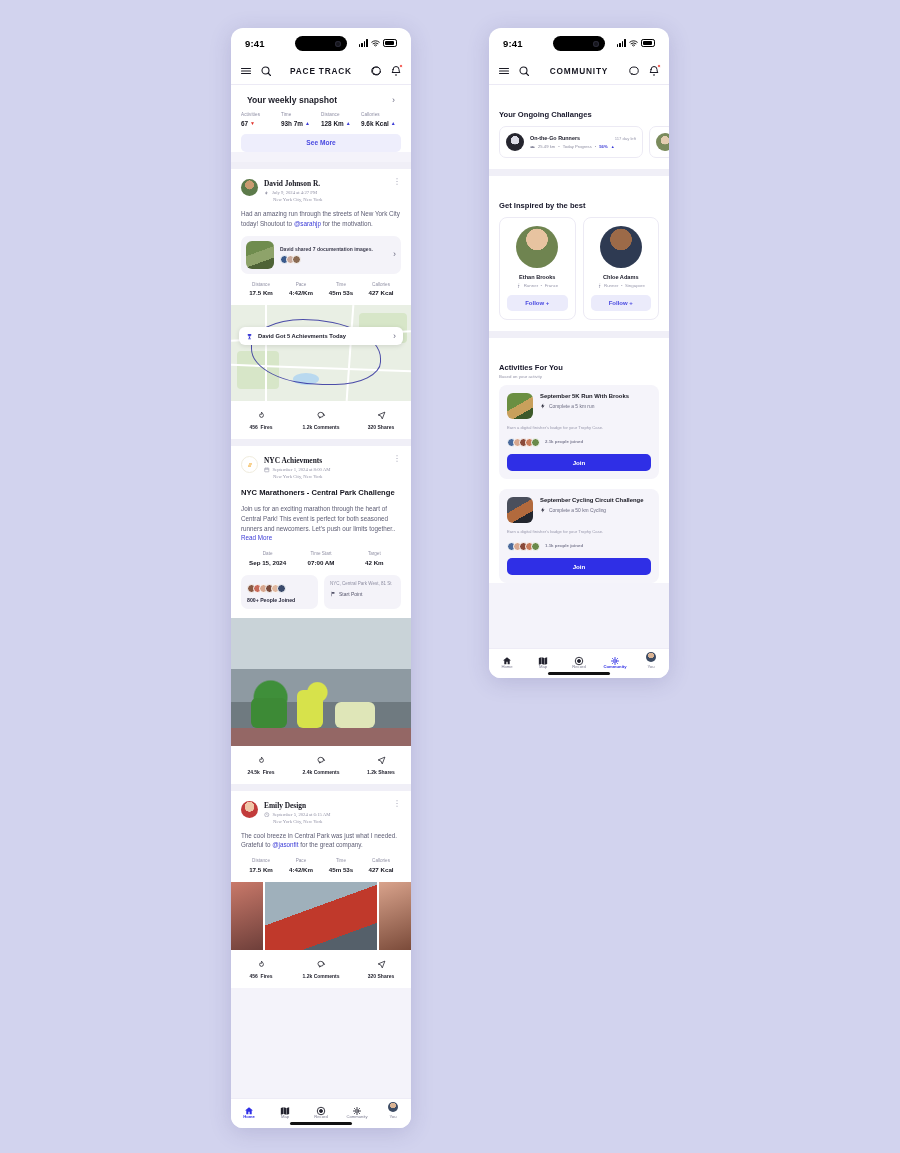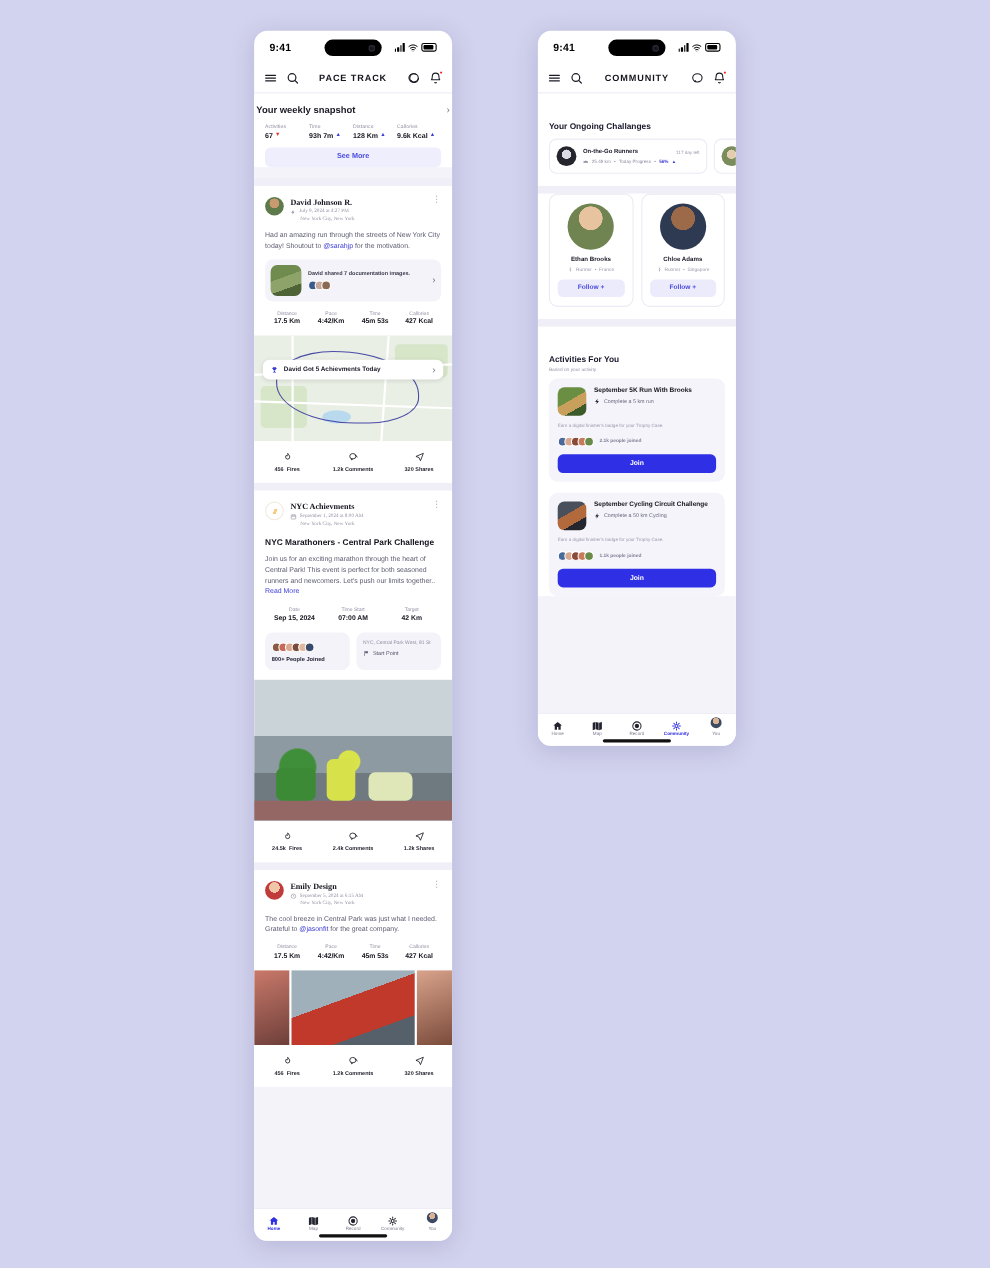--- a/index.html
+++ b/index.html
@@ -62,21 +62,21 @@
   }
 
   
   .screen { background: #f4f3fa; height: calc(100% - 57px); overflow: hidden; position: relative; }
   .sect { background: #fff; }
   .divider { height: 7px; background: #f0eff7; }
 
   
   .ws-head {
     display: flex; align-items: center; justify-content: space-between;
-    padding: 10px 2px 7px;
+    padding: 10px 16px 7px;
   }
   .ws-title { font-size: 8.6px; font-weight: 700; color: #1b1b26; }
   .chev { color: #6a6a80; font-size: 9px; line-height: 1; }
   .stats { display: flex; padding: 0 10px 7px; }
   .stat { flex: 1; }
   .stat .lbl { font-size: 4.6px; color: #8d8da3; margin-bottom: 2.5px; letter-spacing:.1px;}
   .stat .val { font-size: 6.4px; font-weight: 700; color: #15151f; display: flex; align-items: center; gap: 2px;}
   .arw { font-size: 5px; line-height: 1; }
   .up { color: #3b3bd6; } .down { color: #e0322a; }
   .seemore {
@@ -778,20 +778,21 @@
           </div>
           <div class="chal-card peek">
             <div class="chal-av b2"></div>
           </div>
         </div>
       </div>
 
       <div class="divider"></div>
 
       <div class="sect">
+        <div class="sect-h">Get Inspired by the best</div>
         <div class="insp-row">
           <div class="insp-card">
             <div class="insp-av"></div>
             <div class="insp-name">Ethan Brooks</div>
             <div class="insp-meta">
               <span class="ic" style="width:5px;height:5px">
                 <svg viewBox="0 0 24 24" fill="#9a9aae">
                     <circle cx="14" cy="4" r="2"></circle>
                     <path d="M9 21l3-5-3-3 1-5 4 2 3 3-2 1-2-2-1 3 3 3-2 5z"></path>
                   </svg>

